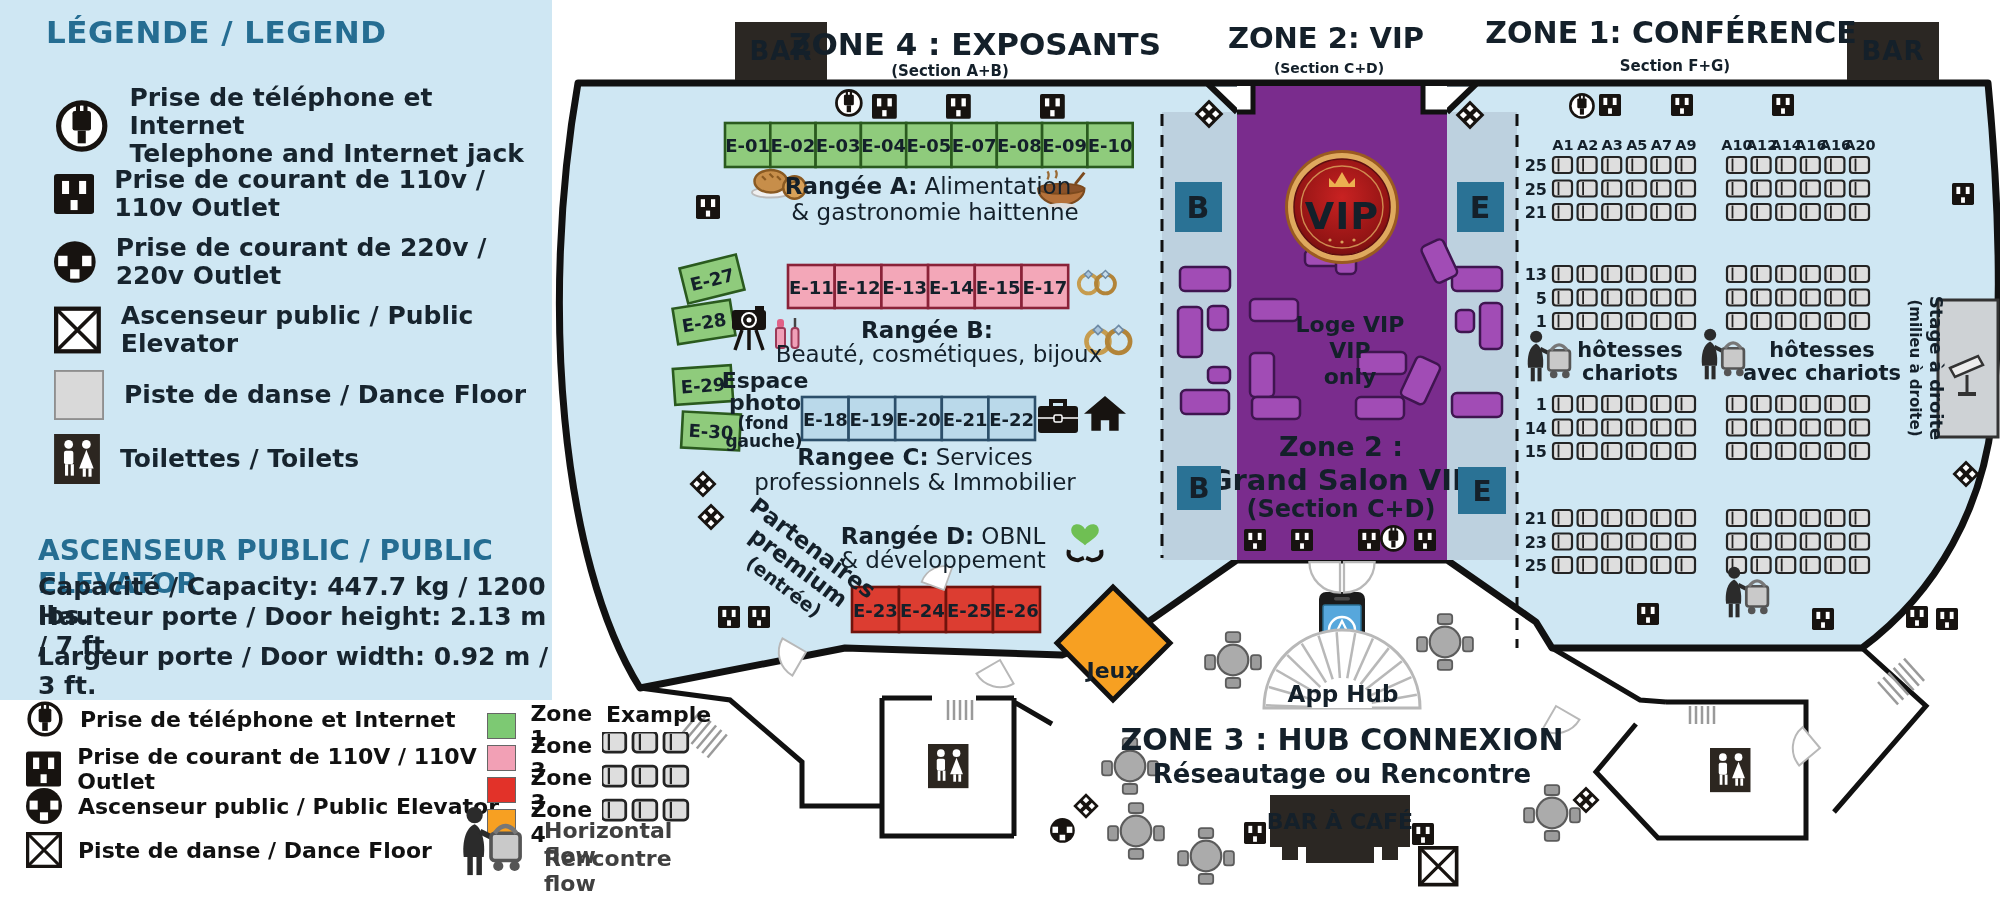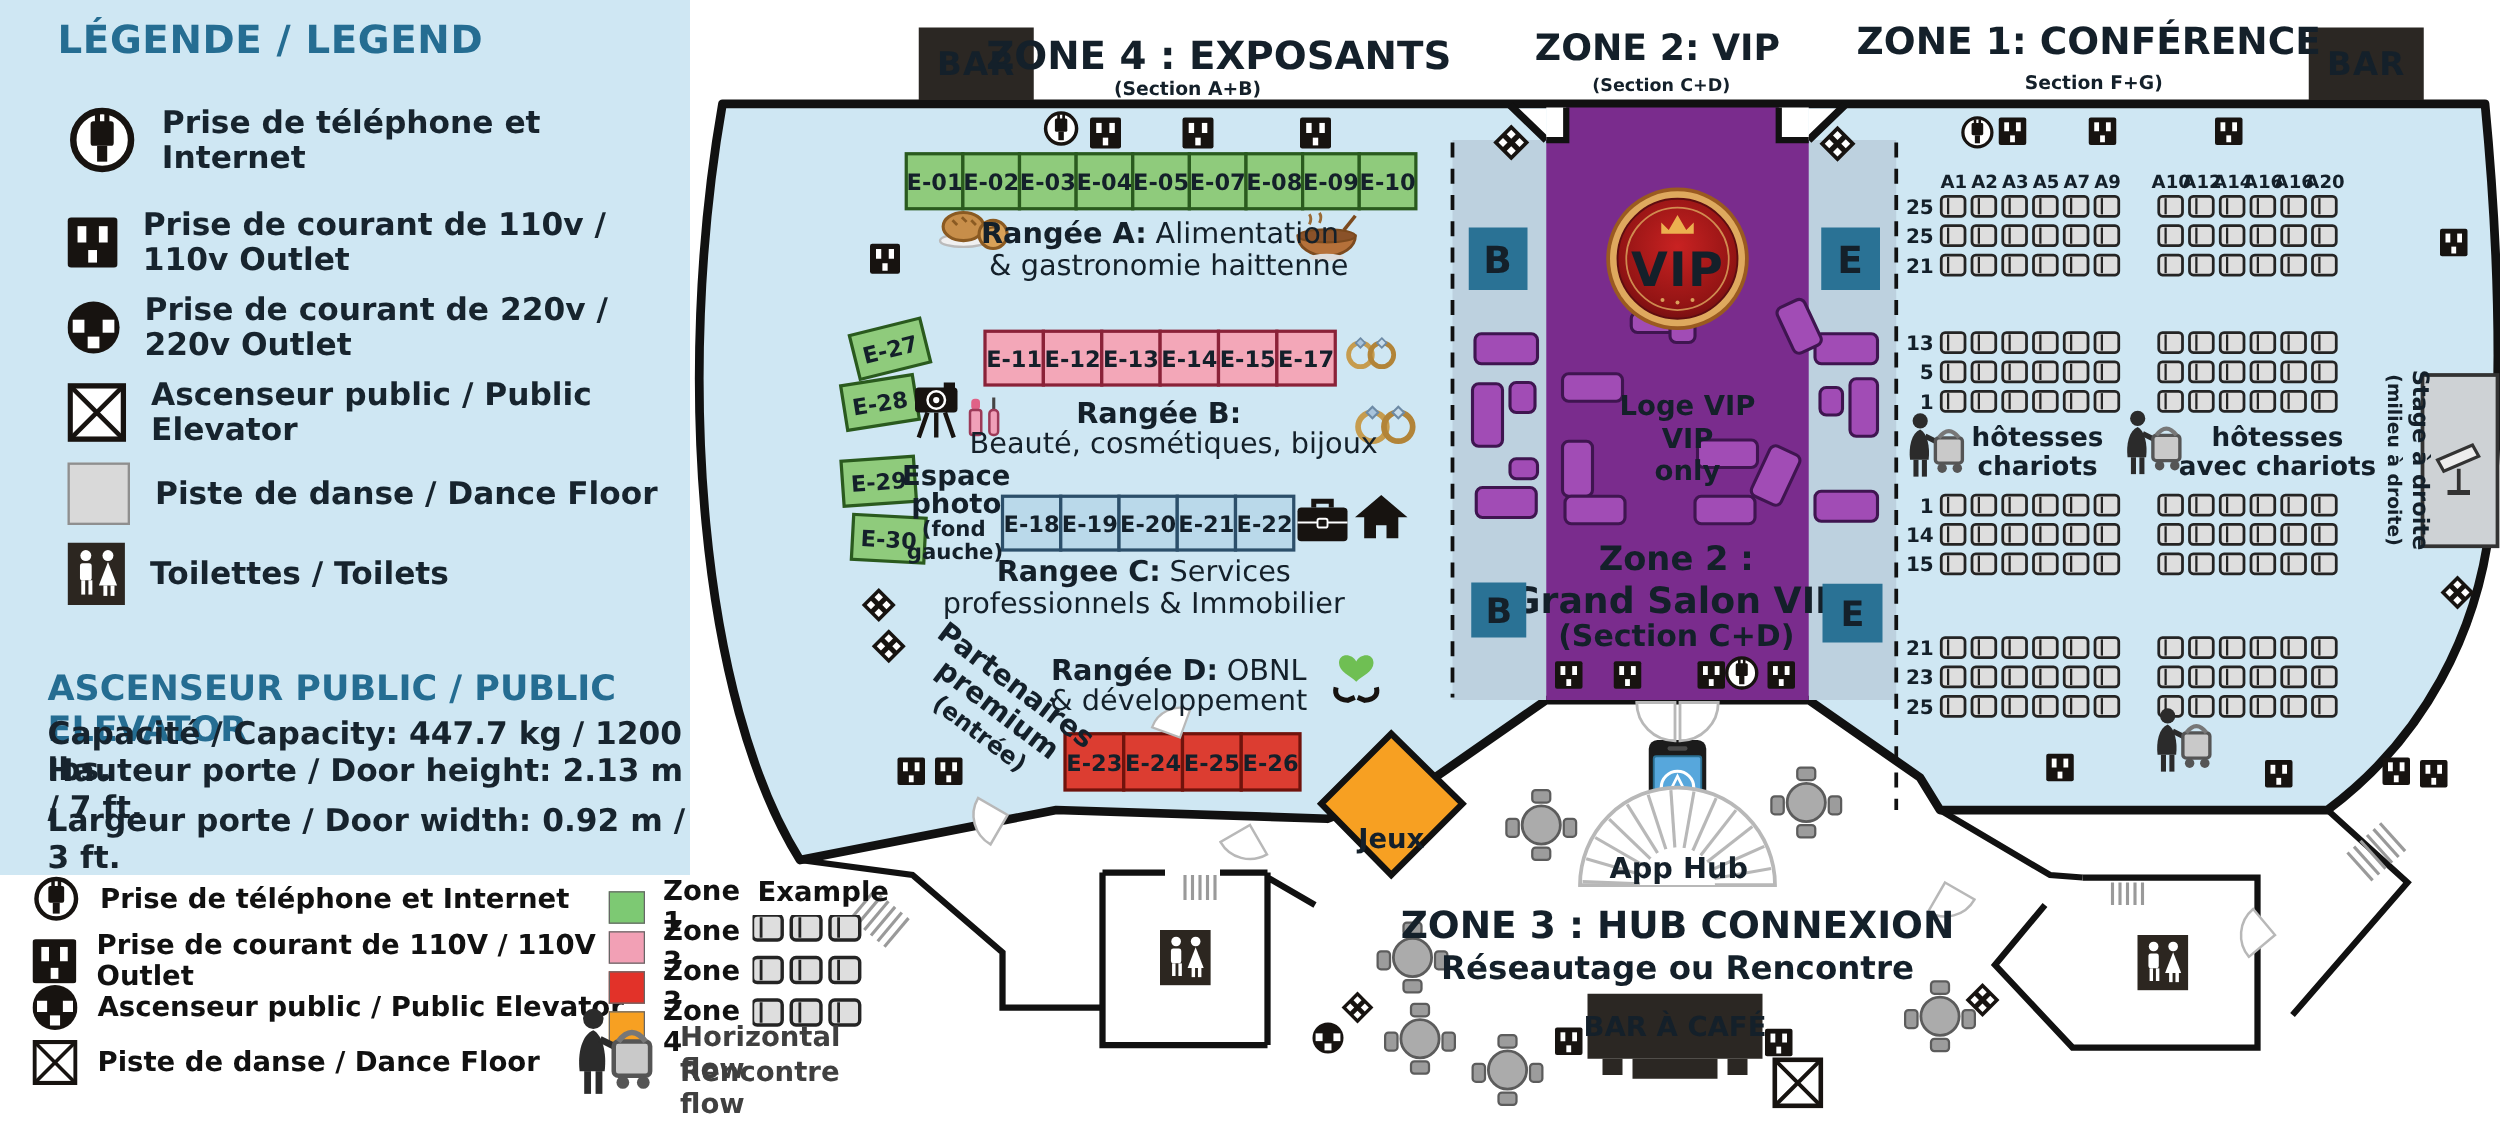--- a/index.html
+++ b/index.html
@@ -688,20 +688,21 @@
 
 <div class="panel">
   <div class="lg-title">LÉGENDE / LEGEND</div>
 
   <div class="li" style="top:84px">
     <svg width="56" height="56" viewBox="0 0 48 48">
           <use href="#i-phone"></use>
         </svg>
     <div class="txt two">
           <span>Prise de téléphone et Internet</span>
+          <span>Telephone and Internet jack</span>
         </div>
   </div>
   <div class="li" style="top:166px">
     <svg width="50" height="50" viewBox="0 0 40 40">
           <use href="#i-110"></use>
         </svg>
     <div class="txt">Prise de courant de 110v / 110v Outlet</div>
   </div>
   <div class="li" style="top:234px">
     <svg width="52" height="52" viewBox="0 0 40 40">

